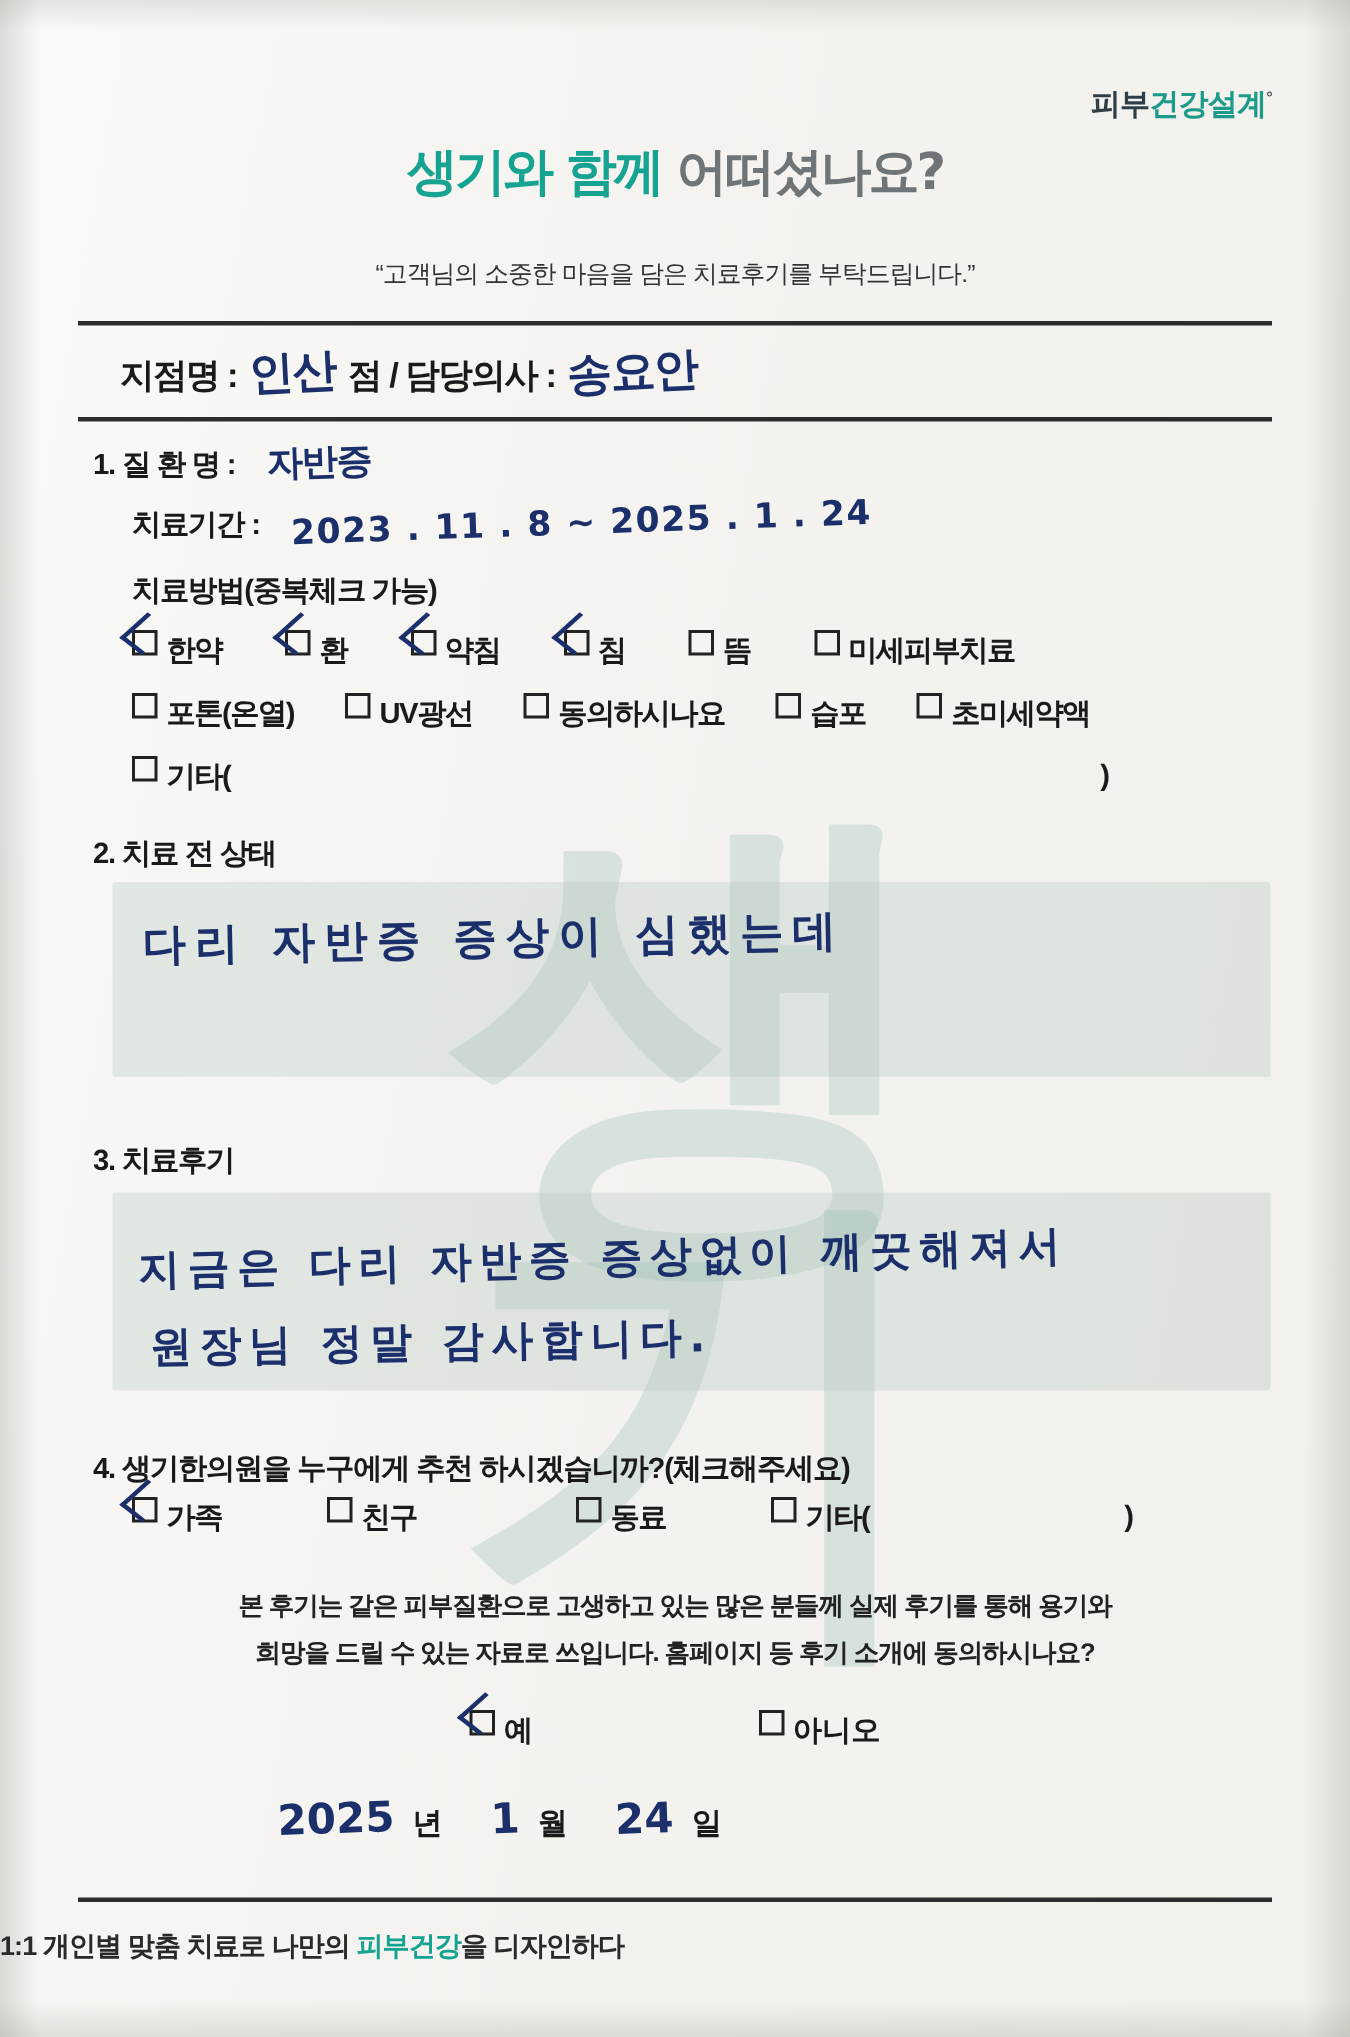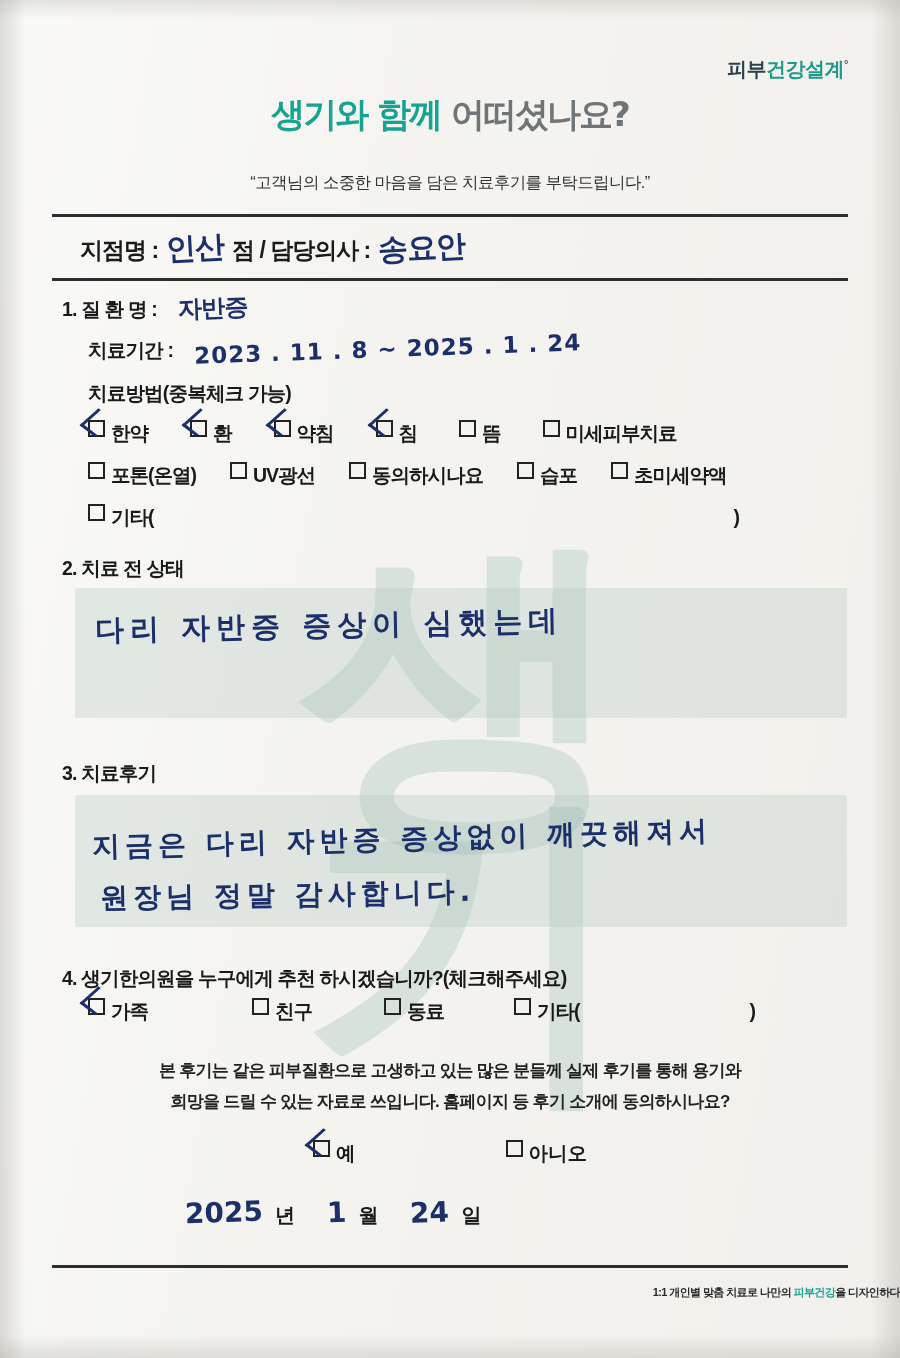--- a/index.html
+++ b/index.html
@@ -194,24 +194,23 @@
 
   .dateline {
     position: absolute; left: 185px; top: 1196px;
     display: flex; align-items: baseline; gap: 12px;
     font-size: 20px; font-weight: 700;
   }
   .dateline .hand-ink { font-size: 28px; }
 
   .footer {
     position: absolute; left: 0; right: 0; top: 1285px;
-    text-align: right;
-    font-size: 11px; font-weight: 700; letter-spacing: -0.6px;
+    text-align: left;
+    font-size: 18px; font-weight: 700; letter-spacing: -0.6px;
     color: #2a2a2a;
-    padding-left: 30px;
   }
   .footer .accent { color: #16a391; }
 </style>
 </head>
 <body>
 
 <div class="page">
   <div class="shade-top"></div>
   <div class="shade-left"></div>
   <div class="shade-right"></div>
@@ -315,25 +314,25 @@
   <div class="answer-box box2"></div>
   <div class="ans2">다리 자반증 증상이 심했는데</div>
 
   <div class="sec q3">3. 치료후기</div>
   <div class="answer-box box3"></div>
   <div class="ans3a">지금은 다리 자반증 증상없이 깨끗해져서</div>
   <div class="ans3b">원장님 정말 감사합니다.</div>
 
   <div class="sec q4">4. 생기한의원을 누구에게 추천 하시겠습니까?(체크해주세요)</div>
   <div class="checkline row4">
-    <span class="ck-item" style="margin-right:104px;">
+    <span class="ck-item" style="margin-right:70px;">
       <span class="cbox checked"></span>
       <span>가족</span>
     </span>
-    <span class="ck-item" style="margin-right:72px;">
+    <span class="ck-item" style="margin-right:106px;">
       <span class="cbox"></span>
       <span>친구</span>
     </span>
     <span class="ck-item" style="margin-right:70px;">
       <span class="cbox"></span>
       <span>동료</span>
     </span>
     <span class="ck-item">
       <span class="cbox"></span>
       <span>기타(</span>

